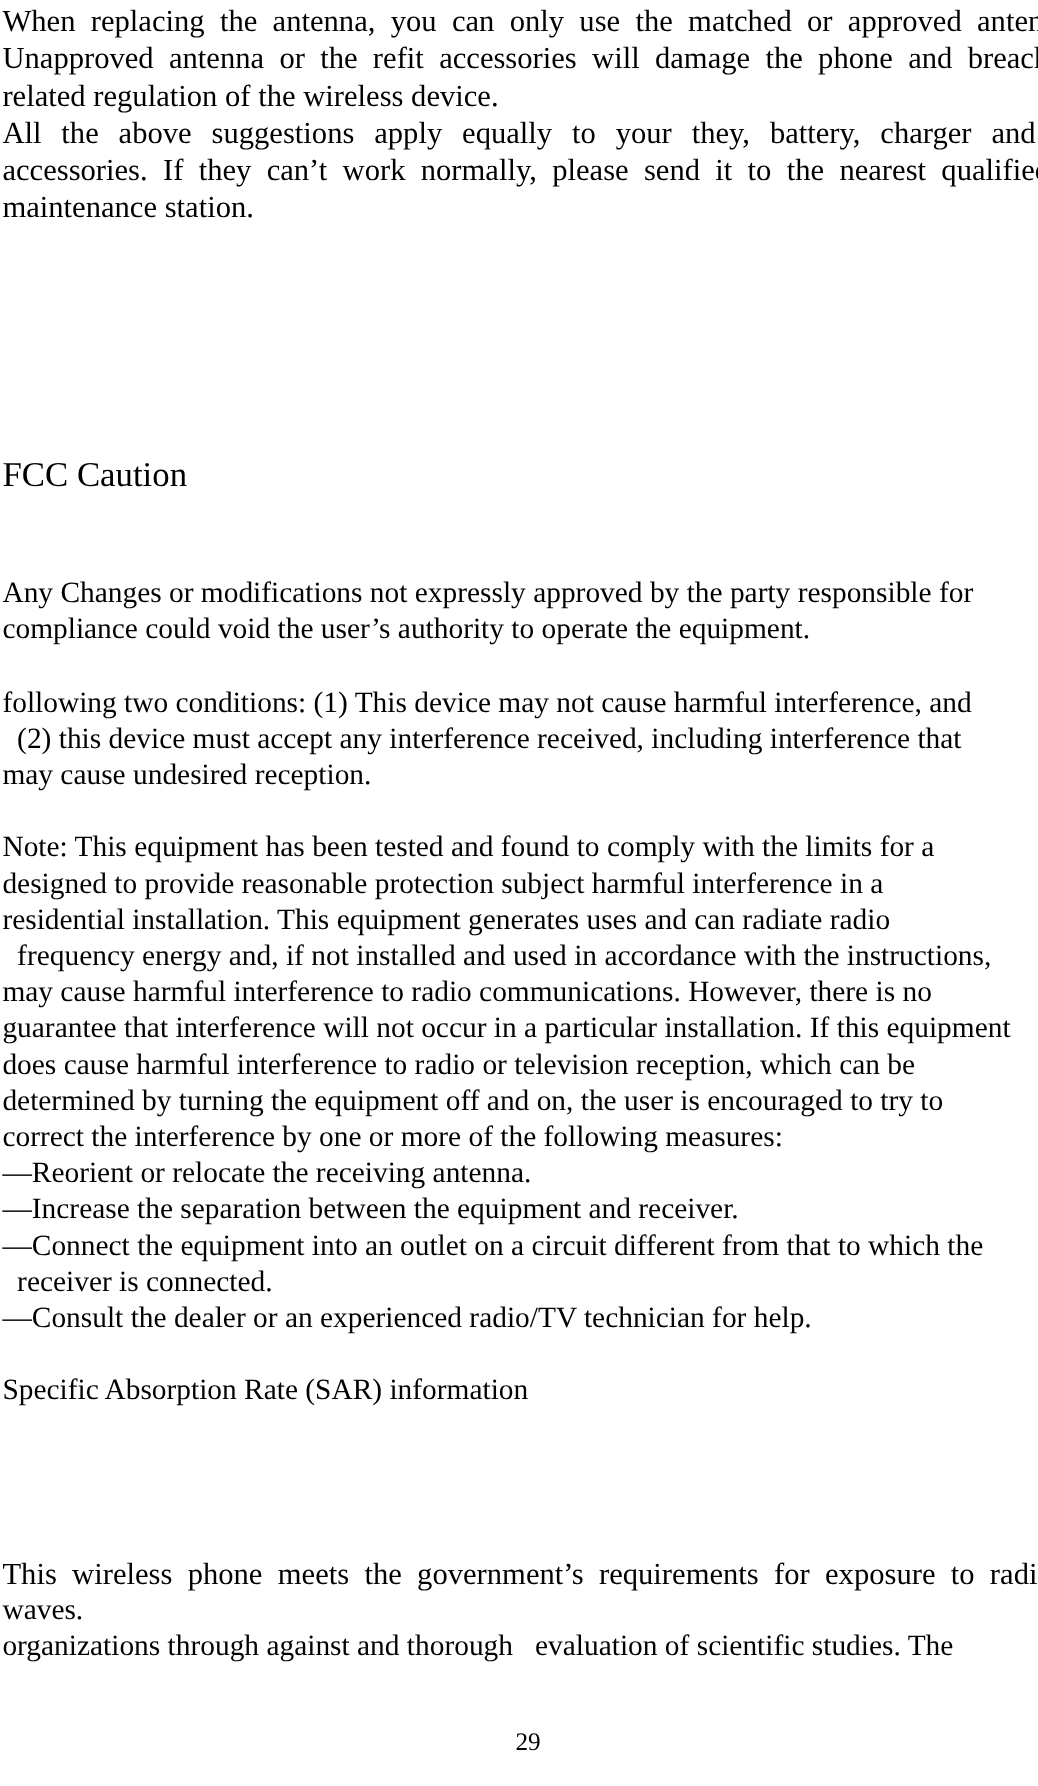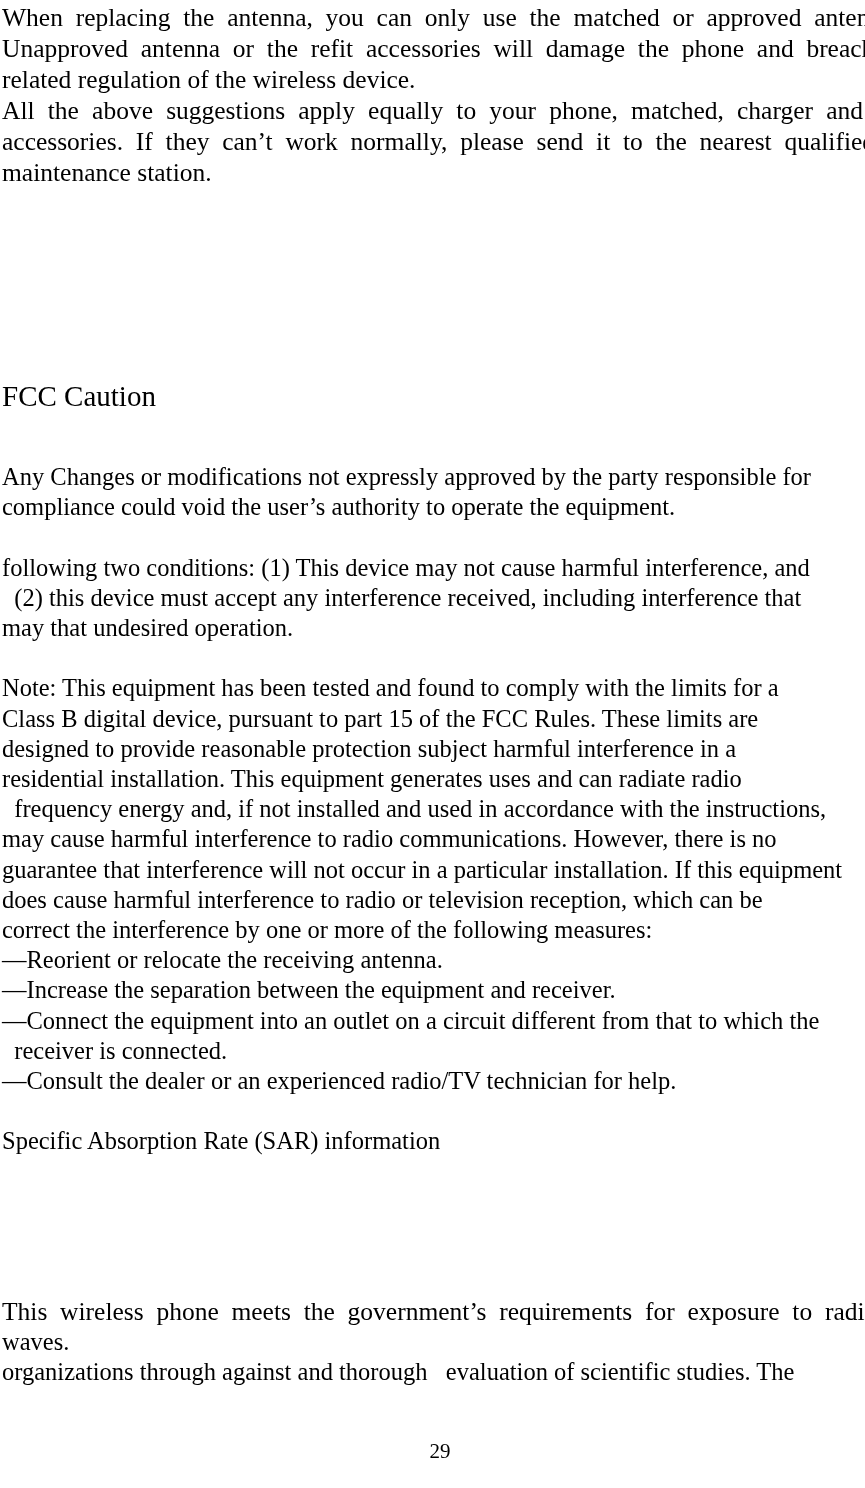--- a/index.html
+++ b/index.html
@@ -50,21 +50,21 @@
     font-size: 29px;
     line-height: 38px;
     font-weight: normal;
     white-space: pre;
   }
 
   
   .body-block {
     position: absolute;
     left: 2px;
-    top: 462px;
+    top: 480px;
     width: 861px;
   }
   .bline {
     font-size: 24.5px;
     line-height: 30.2px;
     text-align: left;
     white-space: pre;
   }
   .bline.blank {
     height: 30.2px;
@@ -106,43 +106,43 @@
 </style>
 </head>
 <body>
 
 <div class="page">
 
   <div class="intro-block">
     <div class="jline">When  replacing  the  antenna,  you  can  only  use  the  matched  or  approved  antenna.</div>
     <div class="jline">Unapproved  antenna  or  the  refit  accessories  will  damage  the  phone  and  breach  the</div>
     <div class="jline last">related regulation of the wireless device.</div>
-    <div class="jline">All  the  above  suggestions  apply  equally  to  your  phone,  matched,  charger  and</div>
+    <div class="jline">All  the  above  suggestions  apply  equally  to  your  they,  battery,  charger  and</div>
     <div class="jline">accessories.  If  they  can’t  work  normally,  please  send  it  to  the  nearest  qualified</div>
     <div class="jline last">maintenance station.</div>
   </div>
 
   <h1 class="fcc-heading">FCC Caution</h1>
 
   <div class="body-block">
     <div class="bline">Any Changes or modifications not expressly approved by the party responsible for</div>
     <div class="bline">compliance could void the user’s authority to operate the equipment.</div>
     <div class="bline blank"></div>
     <div class="bline">following two conditions: (1) This device may not cause harmful interference, and</div>
     <div class="bline">  (2) this device must accept any interference received, including interference that</div>
-    <div class="bline">may that undesired operation.</div>
+    <div class="bline">may cause undesired reception.</div>
     <div class="bline blank"></div>
     <div class="bline">Note: This equipment has been tested and found to comply with the limits for a</div>
-    <div class="bline">Class B digital device, pursuant to part 15 of the FCC Rules. These limits are</div>
     <div class="bline">designed to provide reasonable protection subject harmful interference in a</div>
     <div class="bline">residential installation. This equipment generates uses and can radiate radio</div>
     <div class="bline">  frequency energy and, if not installed and used in accordance with the instructions,</div>
     <div class="bline">may cause harmful interference to radio communications. However, there is no</div>
     <div class="bline">guarantee that interference will not occur in a particular installation. If this equipment</div>
     <div class="bline">does cause harmful interference to radio or television reception, which can be</div>
+    <div class="bline">determined by turning the equipment off and on, the user is encouraged to try to</div>
     <div class="bline">correct the interference by one or more of the following measures:</div>
     <div class="bline">—Reorient or relocate the receiving antenna.</div>
     <div class="bline">—Increase the separation between the equipment and receiver.</div>
     <div class="bline">—Connect the equipment into an outlet on a circuit different from that to which the</div>
     <div class="bline">  receiver is connected.</div>
     <div class="bline">—Consult the dealer or an experienced radio/TV technician for help.</div>
     <div class="bline blank"></div>
     <div class="bline">Specific Absorption Rate (SAR) information</div>
   </div>
 

